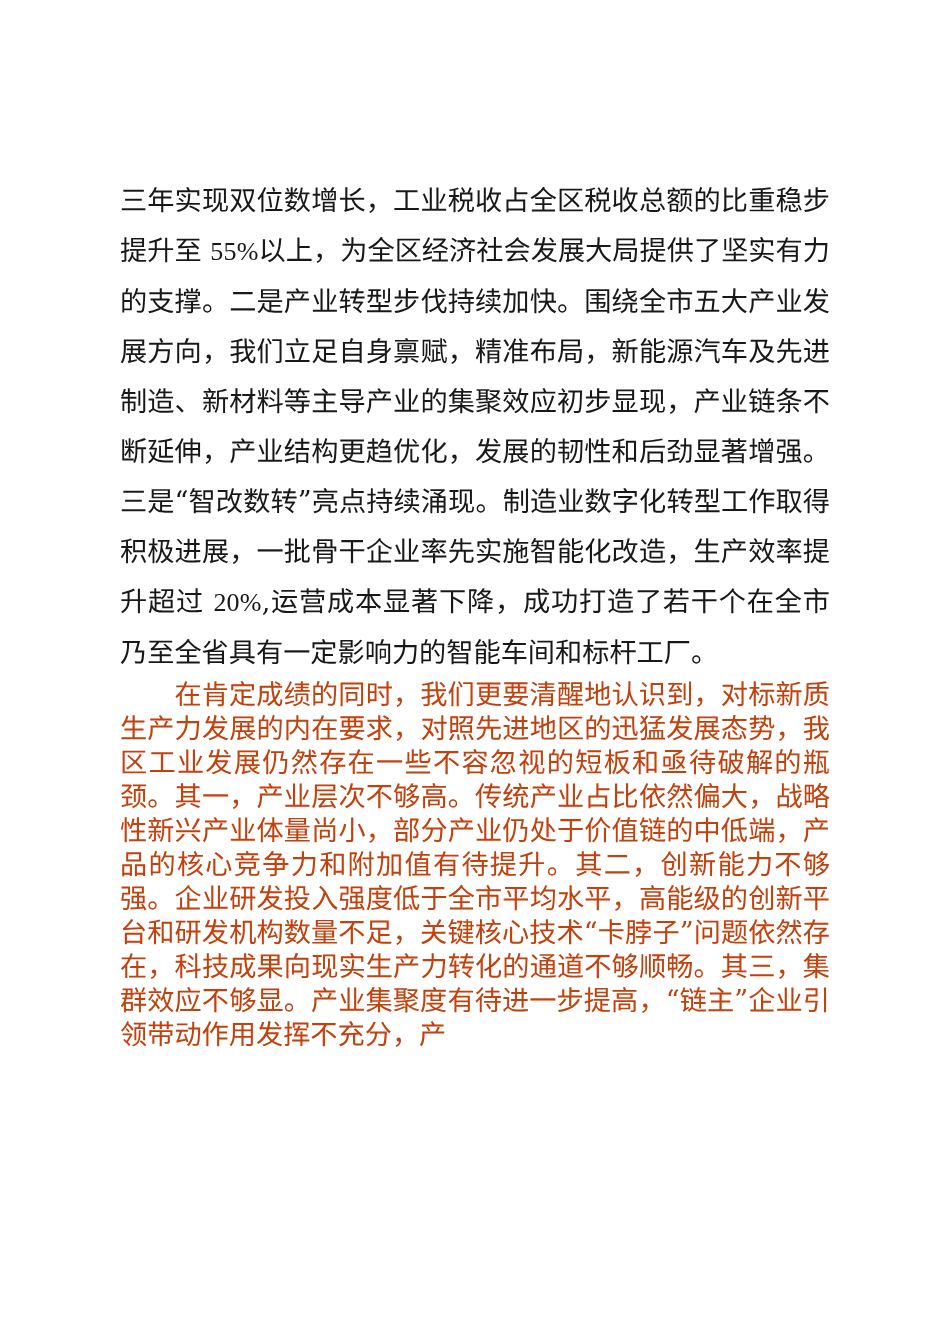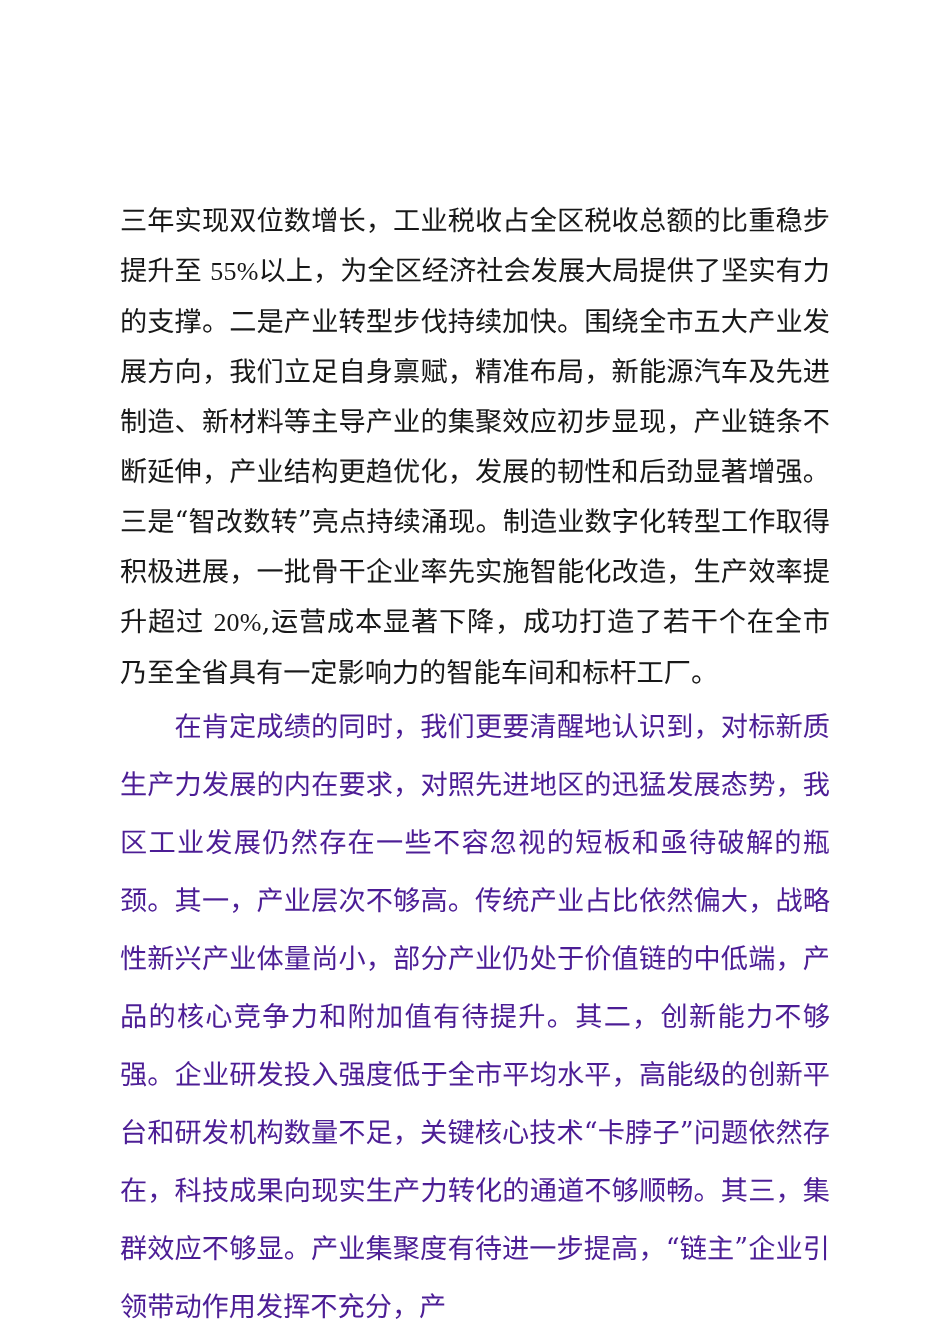--- a/index.html
+++ b/index.html
@@ -15,21 +15,21 @@
     height: 1344px;
     margin: 0 auto;
     background: #ffffff;
     overflow: hidden;
     box-sizing: border-box;
   }
 
   .text-body {
     position: absolute;
     left: 120px;
-    top: 196px;
+    top: 176px;
     width: 710px;
   }
 
   .para {
     margin: 0;
     font-family: "Liberation Serif", "DejaVu Serif", serif;
     font-size: 27.2px;
     line-height: 50px;
     color: #181818;
     text-align: justify;
@@ -68,17 +68,17 @@
 </style>
 </head>
 <body>
 
 <div class="page" style="width: 950px; height: 1344px; background: rgb(255, 255, 255);">
 
   <div class="text-body">
 
     <p class="para cont" style="line-height: 50px; color: rgb(24, 24, 24);"><span class="cjk">三年实现双位数增长，工业税收占全区税收总额的比重稳步提升至 <span class="num">55%</span>以上，为全区经济社会发展大局提供了坚实有力的支撑。二是产业转型步伐持续加快。围绕全市五大产业发展方向，我们立足自身禀赋，精准布局，新能源汽车及先进制造、新材料等主导产业的集聚效应初步显现，产业链条不断延伸，产业结构更趋优化，发展的韧性和后劲显著增强。三是“智改数转”亮点持续涌现。制造业数字化转型工作取得积极进展，一批骨干企业率先实施智能化改造，生产效率提升超过 <span class="num">20%</span>,运营成本显著下降，成功打造了若干个在全市乃至全省具有一定影响力的智能车间和标杆工厂。</span></p>
 
-    <p class="para indent" style="line-height: 58px; color: #4c1d95;"><span class="cjk">在肯定成绩的同时，我们更要清醒地认识到，对标新质生产力发展的内在要求，对照先进地区的迅猛发展态势，我区工业发展仍然存在一些不容忽视的短板和亟待破解的瓶颈。其一，产业层次不够高。传统产业占比依然偏大，战略性新兴产业体量尚小，部分产业仍处于价值链的中低端，产品的核心竞争力和附加值有待提升。其二，创新能力不够强。企业研发投入强度低于全市平均水平，高能级的创新平台和研发机构数量不足，关键核心技术“卡脖子”问题依然存在，科技成果向现实生产力转化的通道不够顺畅。其三，集群效应不够显。产业集聚度有待进一步提高，“链主”企业引领带动作用发挥不充分，产</span></p>
+    <p class="para indent" style="line-height: 34px; color: #c2410c;"><span class="cjk">在肯定成绩的同时，我们更要清醒地认识到，对标新质生产力发展的内在要求，对照先进地区的迅猛发展态势，我区工业发展仍然存在一些不容忽视的短板和亟待破解的瓶颈。其一，产业层次不够高。传统产业占比依然偏大，战略性新兴产业体量尚小，部分产业仍处于价值链的中低端，产品的核心竞争力和附加值有待提升。其二，创新能力不够强。企业研发投入强度低于全市平均水平，高能级的创新平台和研发机构数量不足，关键核心技术“卡脖子”问题依然存在，科技成果向现实生产力转化的通道不够顺畅。其三，集群效应不够显。产业集聚度有待进一步提高，“链主”企业引领带动作用发挥不充分，产</span></p>
 
   </div>
 
 </div>
 
 </body></html>

